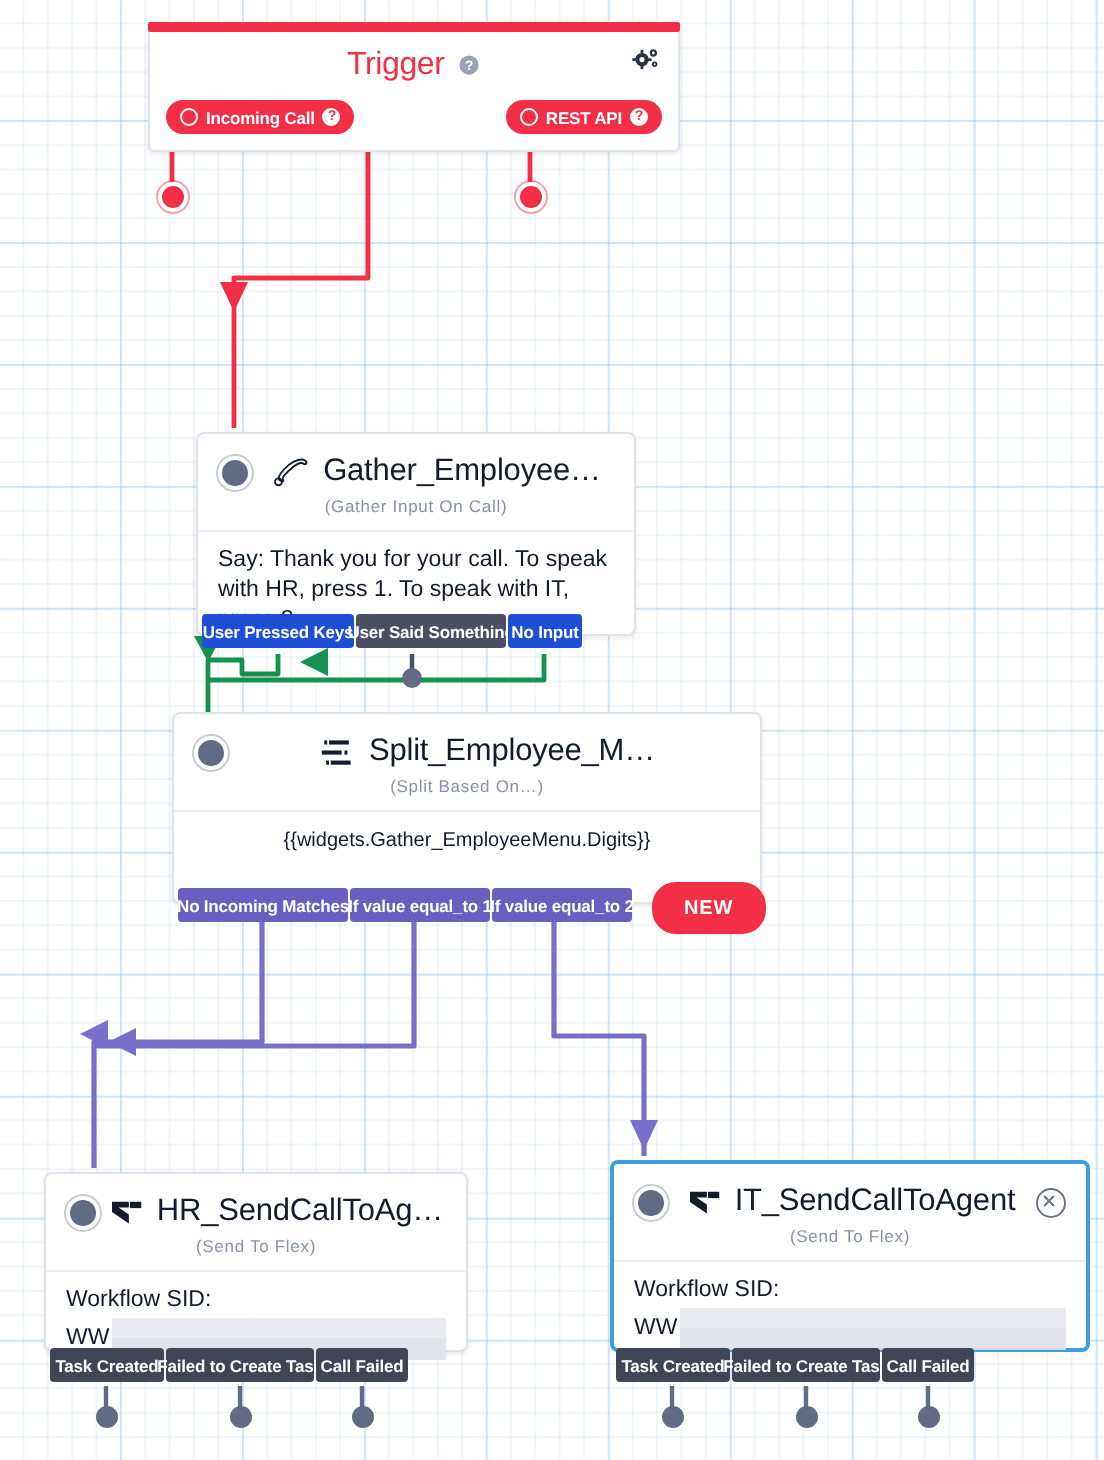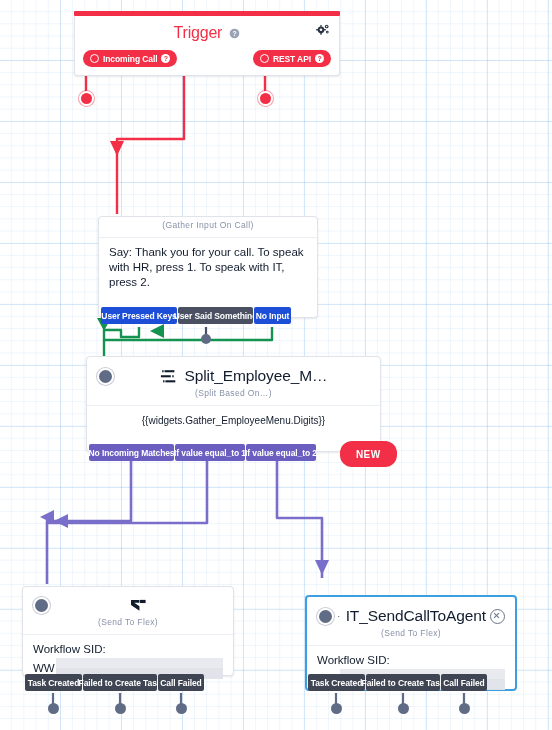--- a/index.html
+++ b/index.html
@@ -76,21 +76,21 @@
   }
 
   
   #gather{left:98px;top:216px;width:220px;height:102px;}
 
   
   #split{left:86px;top:356px;width:295px;height:96px;}
 
   
   #hrflex{left:22px;top:586px;width:212px;height:90px;}
-  #itflex{left:305px;top:580px;width:212px;height:96px;border:2px solid #3e9fe0;box-shadow:none;margin-top:15px;}
+  #itflex{left:305px;top:580px;width:240px;height:96px;border:2px solid #3e9fe0;box-shadow:none;}
   .sid-label{font-size:11.5px;color:#121c2d;}
   .sid-row{display:flex;align-items:center;margin-top:1px;text-align:center;}
   .sid-ww{font-size:11.5px;color:#121c2d;}
   .redact{
     flex:1;height:21px;margin-left:1px;
     background:
       linear-gradient(to bottom, #e7e9ee 0%, #e7e9ee 48%, #dfe2e8 48%, #dfe2e8 100%);
     opacity:.95;
   }
   .close-x{
@@ -111,21 +111,21 @@
     white-space:nowrap;letter-spacing:-.1px;box-sizing:border-box;
   }
   .chip.green{background:#1d4ed8;}
   .chip.gray{background:#4a5061;}
   .chip.purple{background:#6a5fc0;}
   .chip.dark{background:#3f4553;}
   .newbtn{
     position:absolute;background:#f22f46;color:#fff;border-radius:12px;
     height:22px;display:flex;align-items:center;justify-content:center;
     font-size:10px;font-weight:bold;letter-spacing:.4px;
-    border:2px dashed rgba(242,47,70,.45);box-sizing:content-box;padding:0 14px;margin-left:14px;
+    border:2px dashed rgba(242,47,70,.45);box-sizing:content-box;padding:0 14px;
   }
   
   .edot{position:absolute;width:11px;height:11px;border-radius:50%;}
   .edot.red{background:#f22f46;box-shadow:0 0 0 2px #fff,0 0 0 3px rgba(242,47,70,.45);}
   .edot.gray{background:#606b85;}
 </style>
 </head>
 <body>
 
 <div id="canvas"></div>
@@ -237,20 +237,30 @@
     </div>
     <div class="pill">
       <span class="ring"></span>
       <span>REST API</span>
       <span class="q">?</span>
     </div>
   </div>
 </div>
 
 <div class="widget" id="gather">
+  <div class="w-head">
+    <span class="w-dot"></span>
+    <span class="w-title">
+      <svg width="19" height="15" viewBox="0 0 22 17">
+        <path d="M3.2,12.6 C1.4,10.8 5.5,6.4 8.6,3.8 C11.9,1.1 16.5,-0.3 18.4,1.6 C19.4,2.6 18.2,4 17.2,3.2 C16,2.2 13.1,3.3 10.2,5.7 C7,8.3 4.3,11.4 5.2,12.4 C6.1,13.4 4.3,13.7 3.2,12.6 Z" fill="none" stroke="#121c2d" stroke-width="1.1"></path>
+        <circle cx="2.6" cy="13.6" r="2" fill="none" stroke="#121c2d" stroke-width="1.1"></circle>
+      </svg>
+      <span>Gather_Employee…</span>
+    </span>
+  </div>
   <div class="w-sub">(Gather Input On Call)</div>
   <div class="w-body">Say: Thank you for your call. To speak with HR, press 1. To speak with IT, press 2.</div>
 </div>
 <div class="chip green" style="left:101px;top:307px;width:76px">
   <span>User Pressed Keys</span>
 </div>
 <div class="chip gray" style="left:178px;top:307px;width:75px">
   <span>User Said Something</span>
 </div>
 <div class="chip green" style="left:254px;top:307px;width:37px">
@@ -291,20 +301,21 @@
 </div>
 
 <div class="widget" id="hrflex">
   <div class="w-head">
     <span class="w-dot"></span>
     <span class="w-title">
       <svg width="17" height="15" viewBox="0 0 18 16">
         <path d="M1,2 L10,2 L10,5 L4.5,5 L10,8.8 L10,13.6 L1,7.4 Z" fill="#121c2d"></path>
         <path d="M10.6,2 L16.6,2 L16.6,5.4 L10.6,5.4 Z" fill="#121c2d"></path>
       </svg>
+      <span>HR_SendCallToAg…</span>
     </span>
   </div>
   <div class="w-sub">(Send To Flex)</div>
   <div class="w-body">
     <div class="sid-label">Workflow SID:</div>
     <div class="sid-row">
       <span class="sid-ww">WW</span>
       <span class="redact"></span>
     </div>
   </div>

